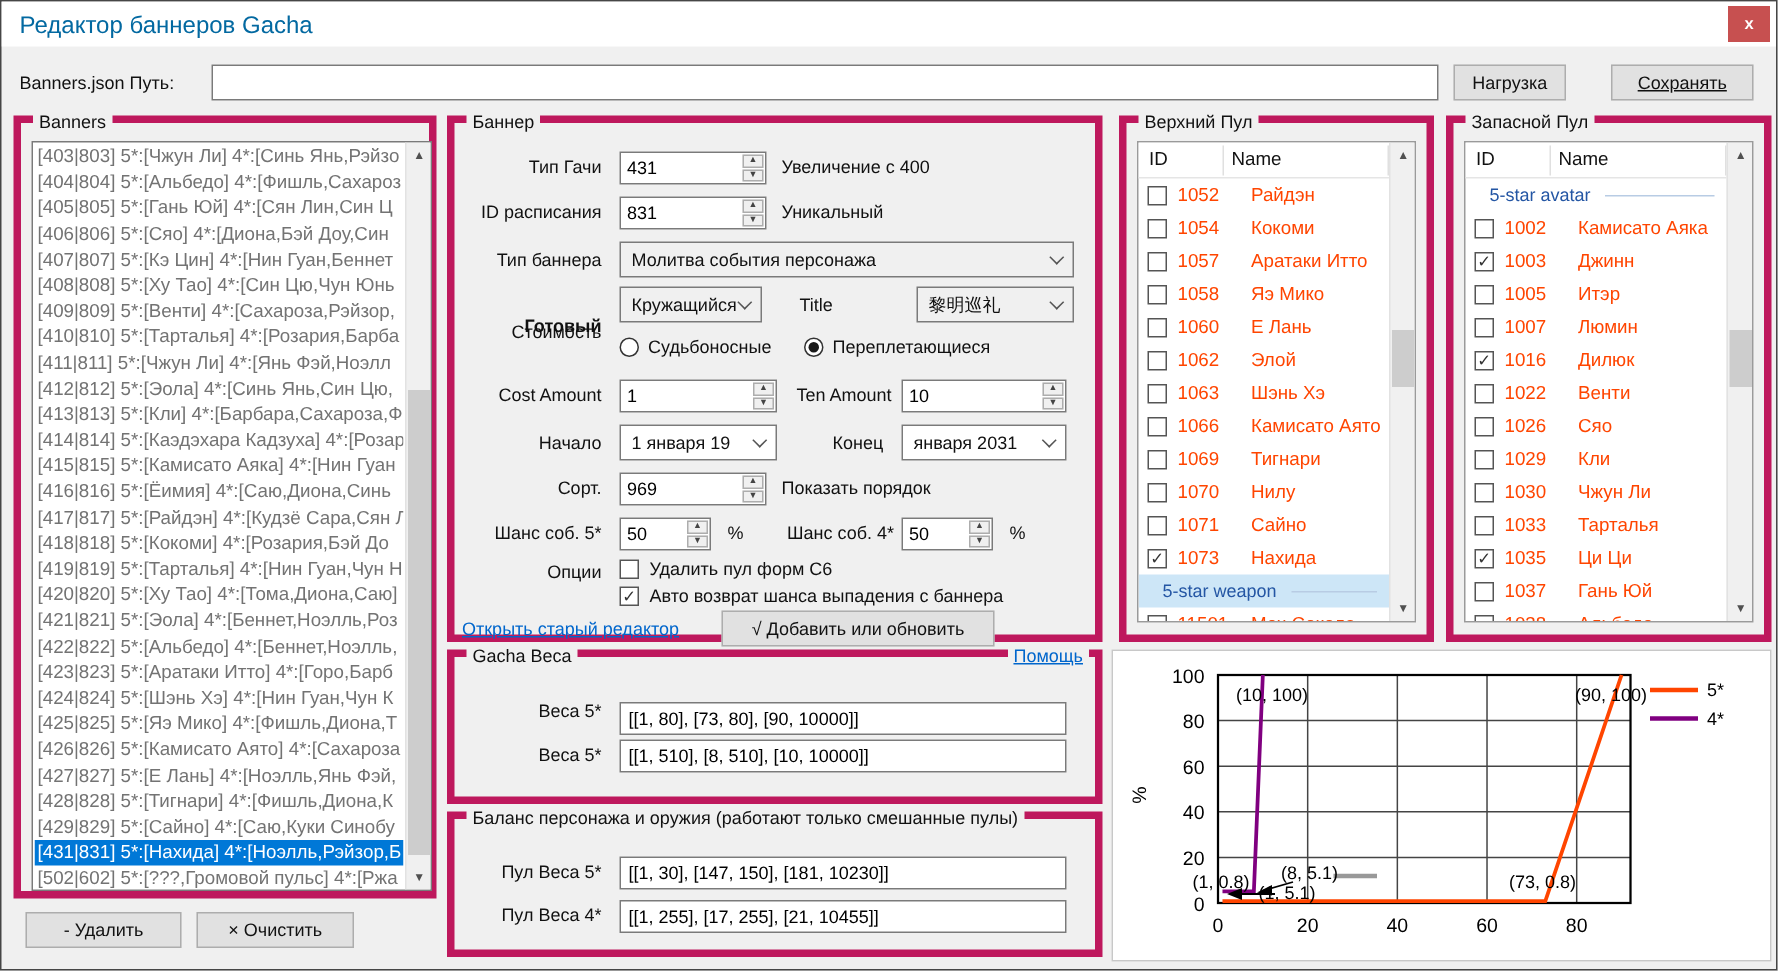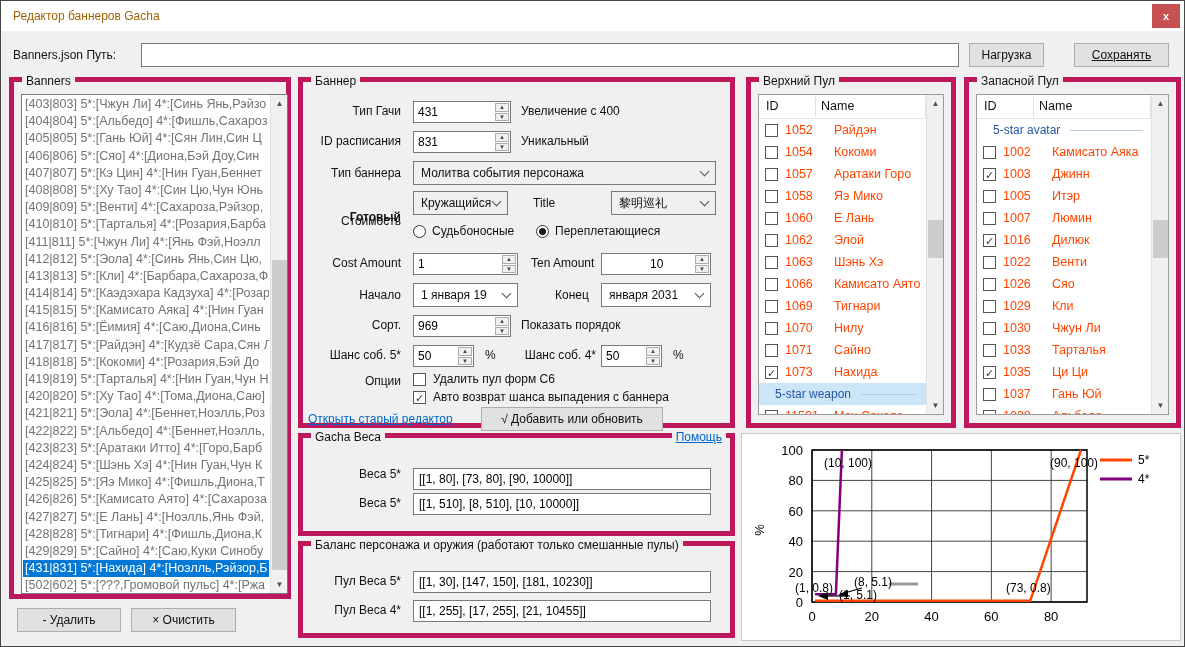--- a/index.html
+++ b/index.html
@@ -1,21 +1,21 @@
 <!DOCTYPE html>
 <html><head>
 <meta charset="utf-8">
 <style>
   * { margin:0; padding:0; box-sizing:border-box; }
   html,body { background:#888; }
   body { font-family:"Liberation Sans", sans-serif; }
   .window { position:relative; width:1185px; height:647px; background:#f0f0f0;
             border:1px solid #464646; overflow:hidden; }
   .titlebar { position:absolute; left:0; top:0; width:100%; height:30px; background:#ffffff; }
-  .titlebar .title { position:absolute; left:12px; top:8px; font-size:12px; color:#a16207; }
+  .titlebar .title { position:absolute; left:12px; top:8px; font-size:16px; color:#0369a1; }
   .close-btn { position:absolute; right:4px; top:3px; width:28px; height:24px; background:#c75050;
                color:#fff; font-size:11px; font-weight:bold; text-align:center; line-height:24px; cursor:pointer; }
   .lbl { font-size:12px; color:#111; white-space:nowrap; }
   .toolbar-label { position:absolute; left:12px; top:47px; }
   .path-input { position:absolute; left:140px; top:42px; width:818px; height:24px;
                 border:1px solid #7a7a7a; background:#fff; font:12px "Liberation Sans",sans-serif; padding:0 4px; }
   .btn { position:absolute; height:24px; background:#e1e1e1; border:1px solid #adadad;
          font:12px "Liberation Sans",sans-serif; color:#111; text-align:center; cursor:pointer; }
   .load-btn { left:968px; top:42px; width:75px; }
   .save-btn { left:1073px; top:42px; width:95px;text-decoration:underline; }
@@ -211,21 +211,21 @@
 
     <span class="flabel" style="top:174px;">Cost Amount</span>
     <div class="spin" style="left:110px; top:171px; width:105px;">
       <input value="1" style="">
       <div class="updown">
           <div class="sbtn">▲</div>
           <div class="sbtn">▼</div>
         </div>
     </div>
     <span class="fhint" style="left:228px; top:174px;">Ten Amount</span>
-    <div class="spin" style="left:298px; top:171px; width:110px;padding-left:44px;">
+    <div class="spin" style="left:298px; top:171px; width:110px;">
       <input value="10" style="">
       <div class="updown">
           <div class="sbtn">▲</div>
           <div class="sbtn">▼</div>
         </div>
     </div>
 
     <span class="flabel" style="top:206px;">Начало</span>
     <div class="combo" style="left:110px; top:201px; width:105px; background:#fff;">
       <span class="ctext">1 января 19</span>
@@ -313,21 +313,21 @@
             <span class="pname">Райдэн</span>
           </div>
           <div class="prow">
             <span class="cb"></span>
             <span class="pid">1054</span>
             <span class="pname">Кокоми</span>
           </div>
           <div class="prow">
             <span class="cb"></span>
             <span class="pid">1057</span>
-            <span class="pname">Аратаки Горо</span>
+            <span class="pname">Аратаки Итто</span>
           </div>
           <div class="prow">
             <span class="cb"></span>
             <span class="pid">1058</span>
             <span class="pname">Яэ Мико</span>
           </div>
           <div class="prow">
             <span class="cb"></span>
             <span class="pid">1060</span>
             <span class="pname">Е Лань</span>

